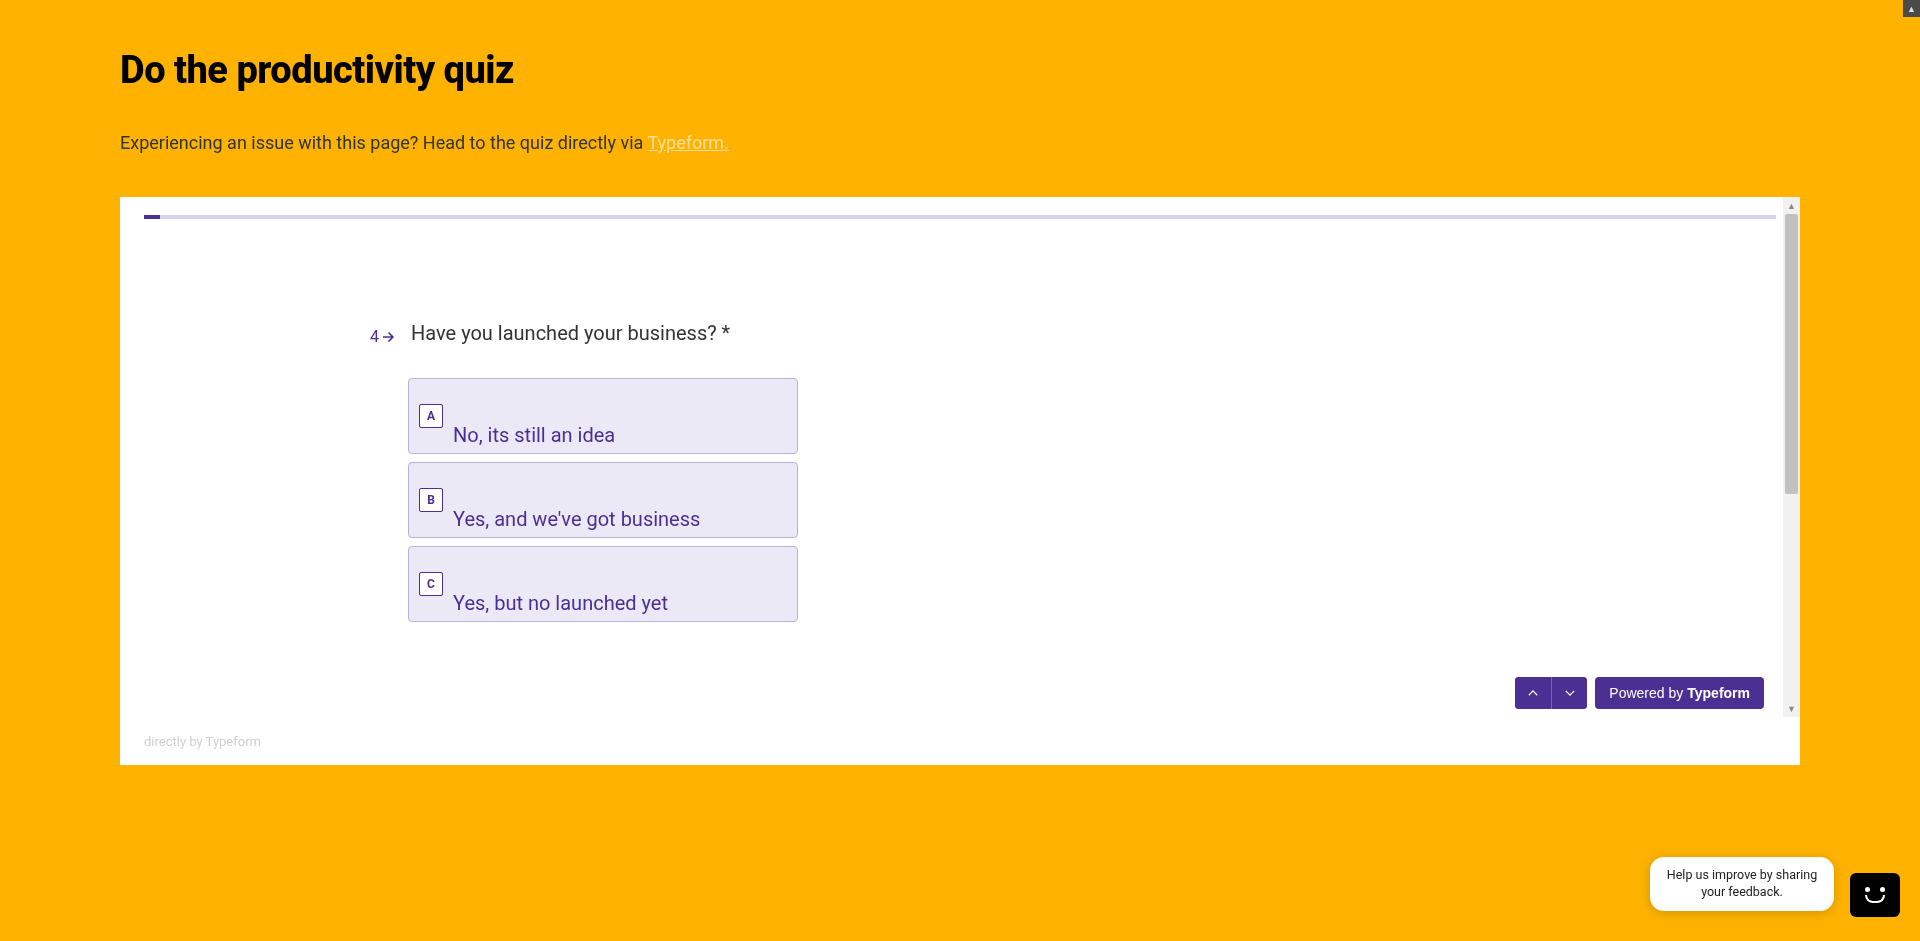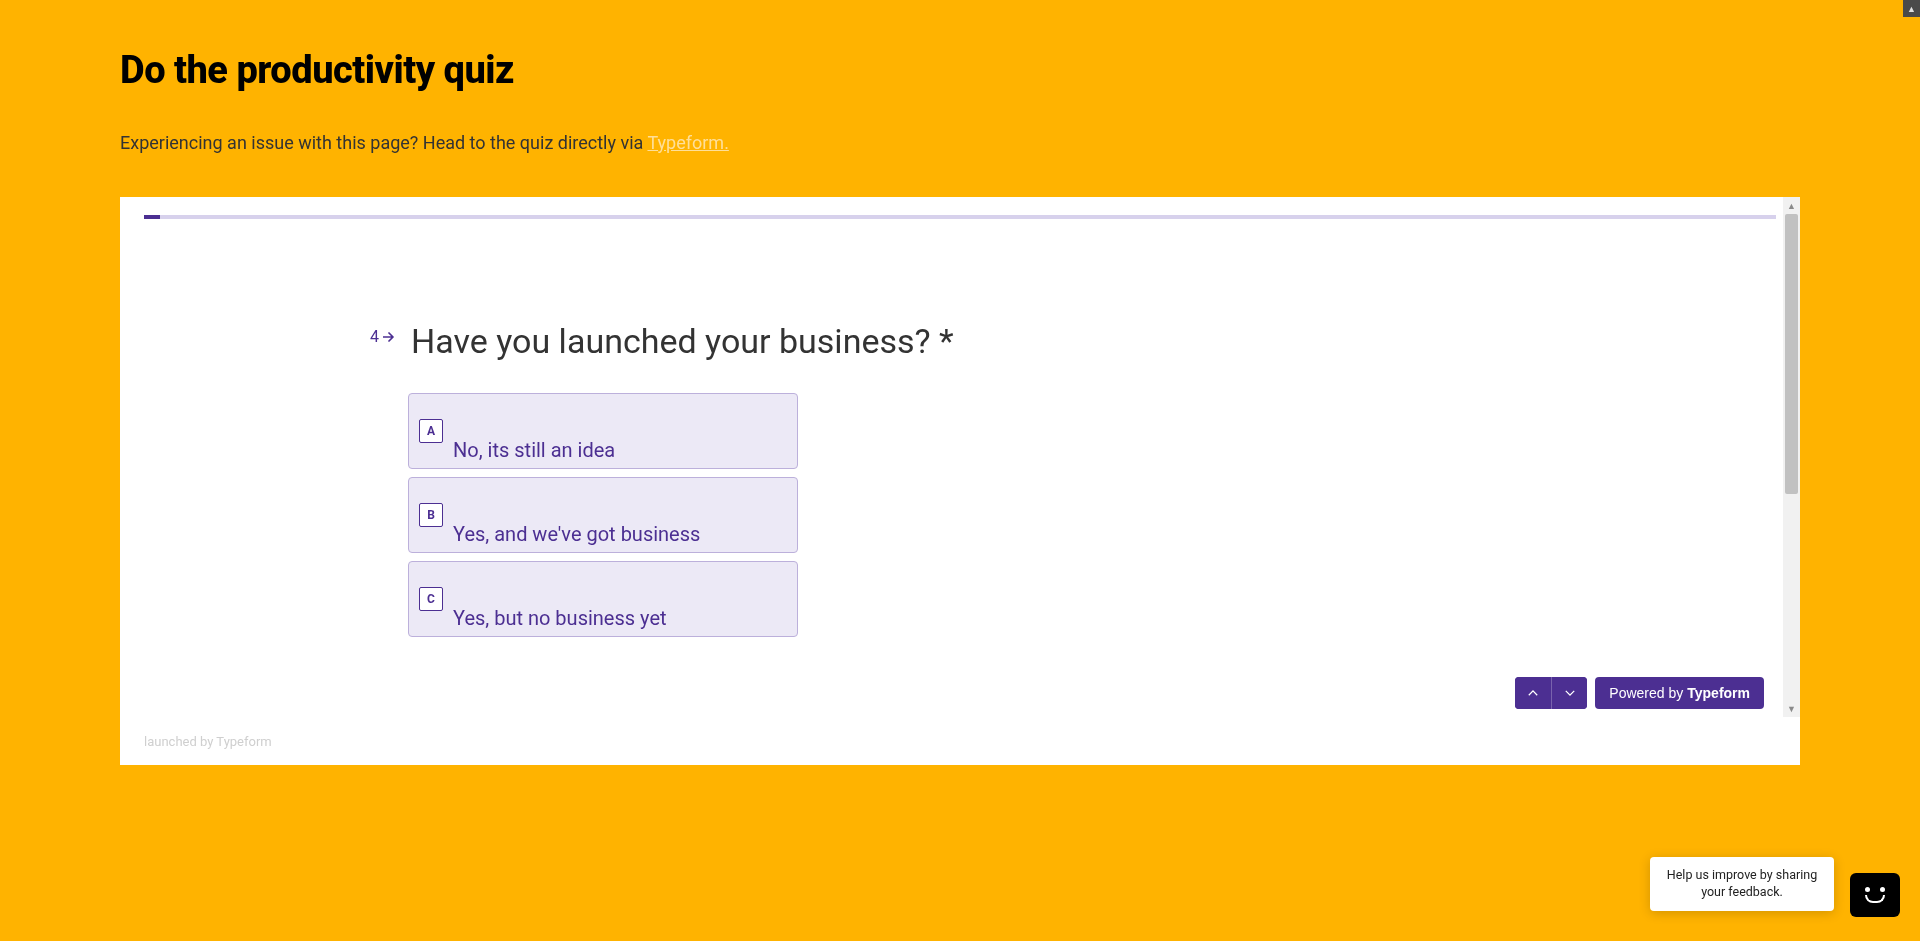--- a/index.html
+++ b/index.html
@@ -95,21 +95,21 @@
     display: inline-flex;
     align-items: center;
     gap: 4px;
   }
   .q-arrow {
     display: inline-block;
     font-size: 14px;
     color: #4c2f92;
   }
   .q-text {
-    font-size: 34px;
+    font-size: 20px;
     color: #333;
     font-weight: 400;
     margin-left: 10px;
   }
   .options {
     margin-top: 32px;
     margin-left: 38px;
     width: 390px;
     display: flex;
     flex-direction: column;
@@ -188,21 +188,21 @@
     bottom: 16px;
     font-size: 13px;
     color: #cfcfcf;
   }
   .feedback-bubble {
     position: fixed;
     bottom: 30px;
     right: 86px;
     width: 184px;
     background: #fff;
-    border-radius: 4px;
+    border-radius: 14px;
     box-shadow: 0 2px 12px rgba(0,0,0,0.18);
     padding: 10px 12px;
     font-size: 12.5px;
     color: #222;
     text-align: center;
     line-height: 1.35;
   }
   .feedback-bubble::after {
     content: "";
     position: absolute;
@@ -294,21 +294,21 @@
         <div class="option">
           <span class="option-key">A</span>
           <span class="option-label">No, its still an idea</span>
         </div>
         <div class="option">
           <span class="option-key">B</span>
           <span class="option-label">Yes, and we've got business</span>
         </div>
         <div class="option">
           <span class="option-key">C</span>
-          <span class="option-label">Yes, but no business yet</span>
+          <span class="option-label">Yes, but no launched yet</span>
         </div>
       </div>
     </div>
 
     <div class="nav-buttons">
       <div class="arrow-pair">
         <button class="arrow-btn">
           <svg viewBox="0 0 24 24">
               <path d="M4 15l8-8 8 8-1.5 1.5L12 10l-6.5 6.5z"></path>
             </svg>
@@ -326,21 +326,21 @@
     </div>
 
     <div class="inner-scrollbar">
       <div class="inner-scroll-arrow">▲</div>
       <div class="inner-scroll-track">
         <div class="inner-scroll-thumb"></div>
       </div>
       <div class="inner-scroll-arrow">▼</div>
     </div>
 
-    <div class="footer-poweredby">launched by Typeform</div>
+    <div class="footer-poweredby">directly by Typeform</div>
   </div>
 </div>
 
 <div class="feedback-bubble">Help us improve by sharing your feedback.</div>
 
 <div class="chat-widget">
   <div class="chat-face">
     <div class="eye l"></div>
     <div class="eye r"></div>
     <div class="smile"></div>

